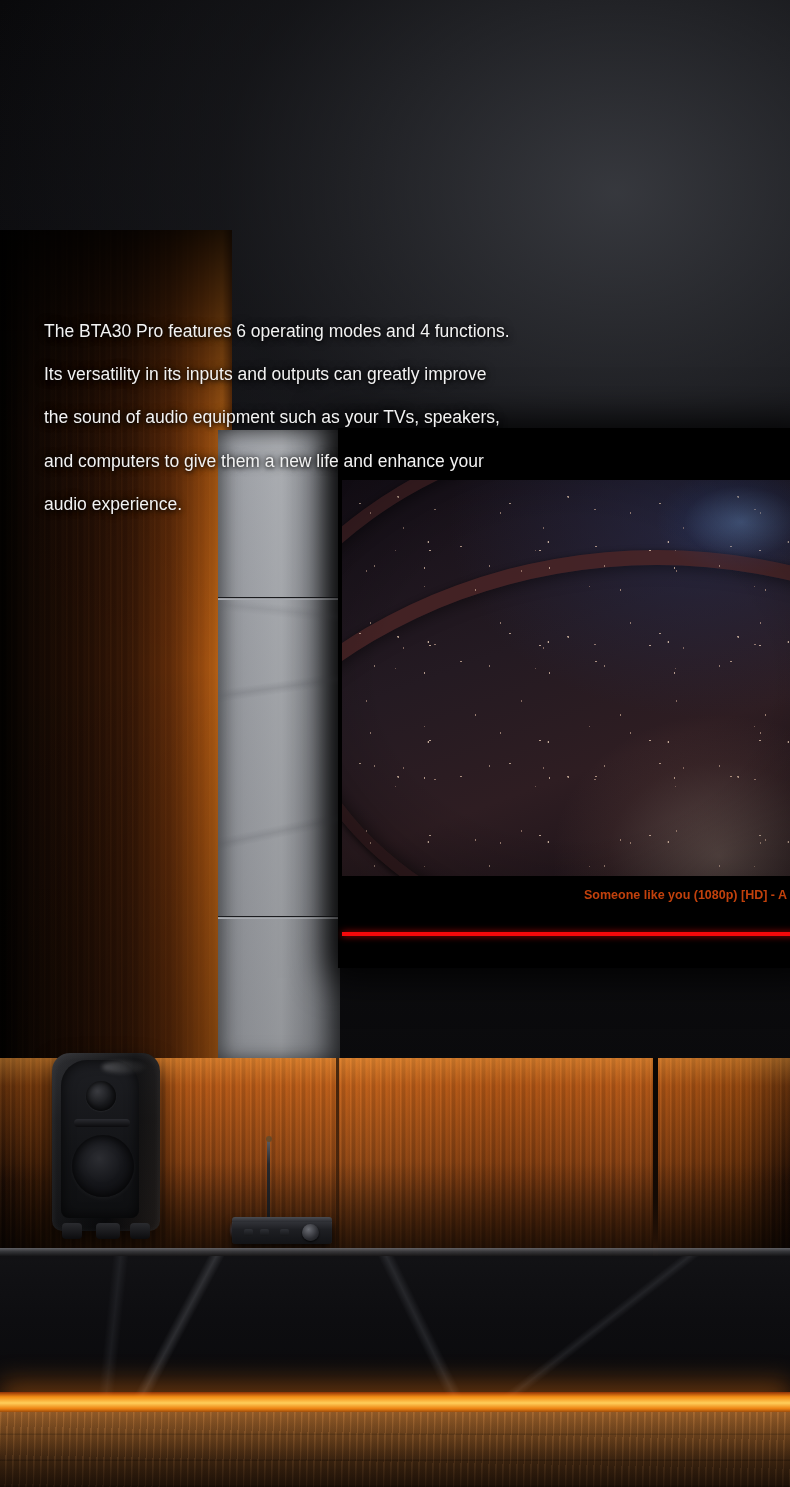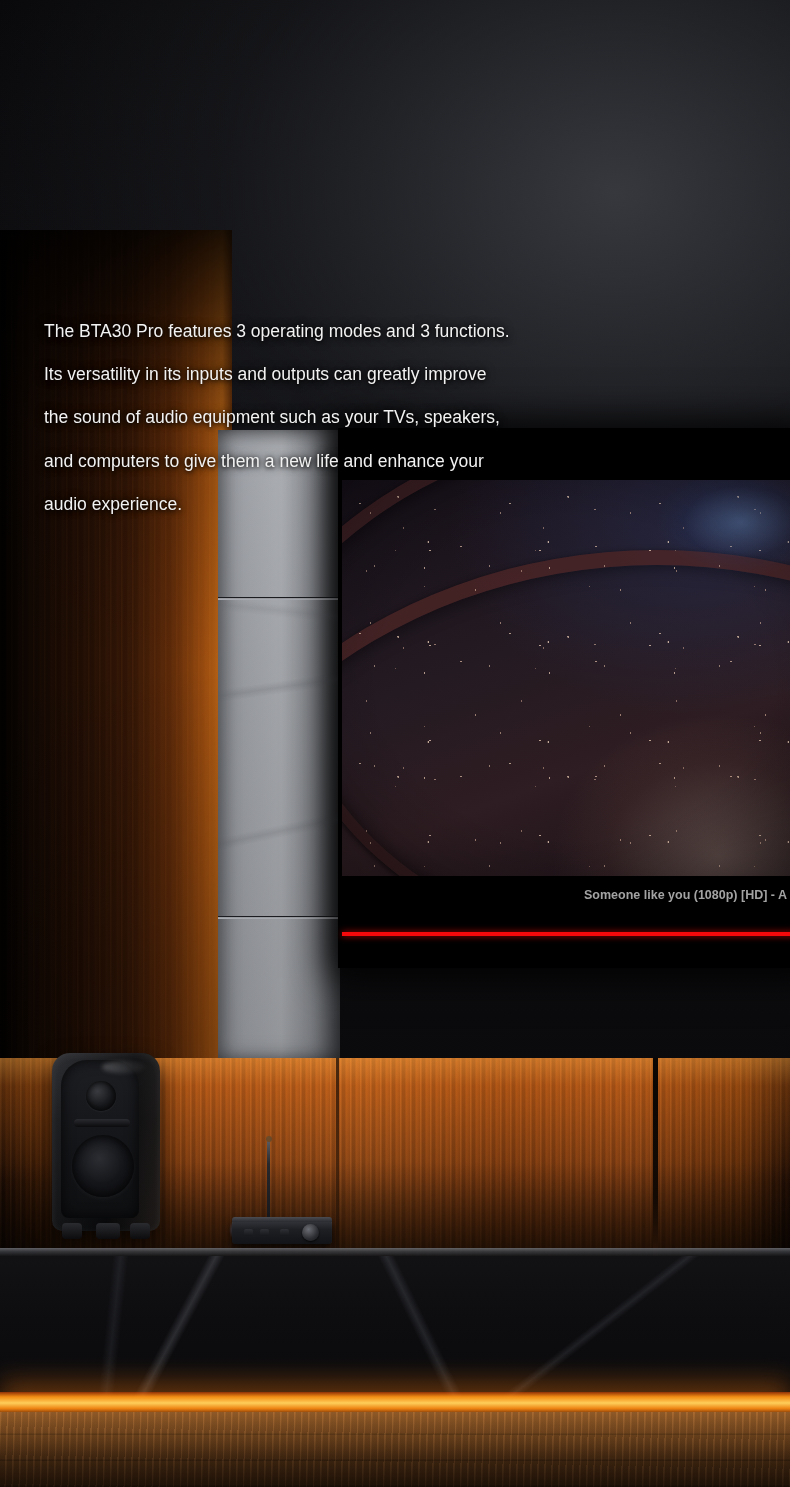--- a/index.html
+++ b/index.html
@@ -125,21 +125,21 @@
     position:absolute;right:10px;top:-6px;width:190px;height:120px;
     background:radial-gradient(60% 60% at 70% 40%, rgba(120,170,235,.38) 0%, rgba(40,70,130,.12) 50%, rgba(0,0,0,0) 75%);
   }
   .tv-vignette{
     position:absolute;inset:0;
     background:radial-gradient(110% 95% at 50% 45%, rgba(0,0,0,0) 38%, rgba(0,0,0,.62) 100%);
   }
   .tv-caption{
     position:absolute;left:246px;bottom:66px;
     white-space:nowrap;
-    color:#a3a3a3;font-size:12.5px;font-weight:bold;
+    color:#c2410c;font-size:12.5px;font-weight:bold;
     text-shadow:0 0 5px rgba(0,0,0,.95),0 1px 2px rgba(0,0,0,.9);
   }
   .tv-progress{
     position:absolute;left:4px;right:0;bottom:32px;height:4px;
     background:#f5090b;
     box-shadow:0 0 7px rgba(245,9,11,.75);
   }
   .tv-blackbar{position:absolute;left:4px;right:0;bottom:36px;height:56px;background:#000;}
 
   
@@ -356,19 +356,19 @@
     <div class="dev-btn" style="left:28px;"></div>
     <div class="dev-btn" style="left:48px;"></div>
     <div class="dev-knob"></div>
   </div>
 
   <div class="layer plinth-top"></div>
   <div class="layer plinth"></div>
   <div class="layer led-strip"></div>
   <div class="layer floor"></div>
 
-  <div class="body-copy">The BTA30 Pro features 3 operating modes and 3 functions.
+  <div class="body-copy">The BTA30 Pro features 6 operating modes and 4 functions.
 Its versatility in its inputs and outputs can greatly improve
 the sound of audio equipment such as your TVs, speakers,
 and computers to give them a new life and enhance your
 audio experience.</div>
 
 </div>
 
 </body></html>

